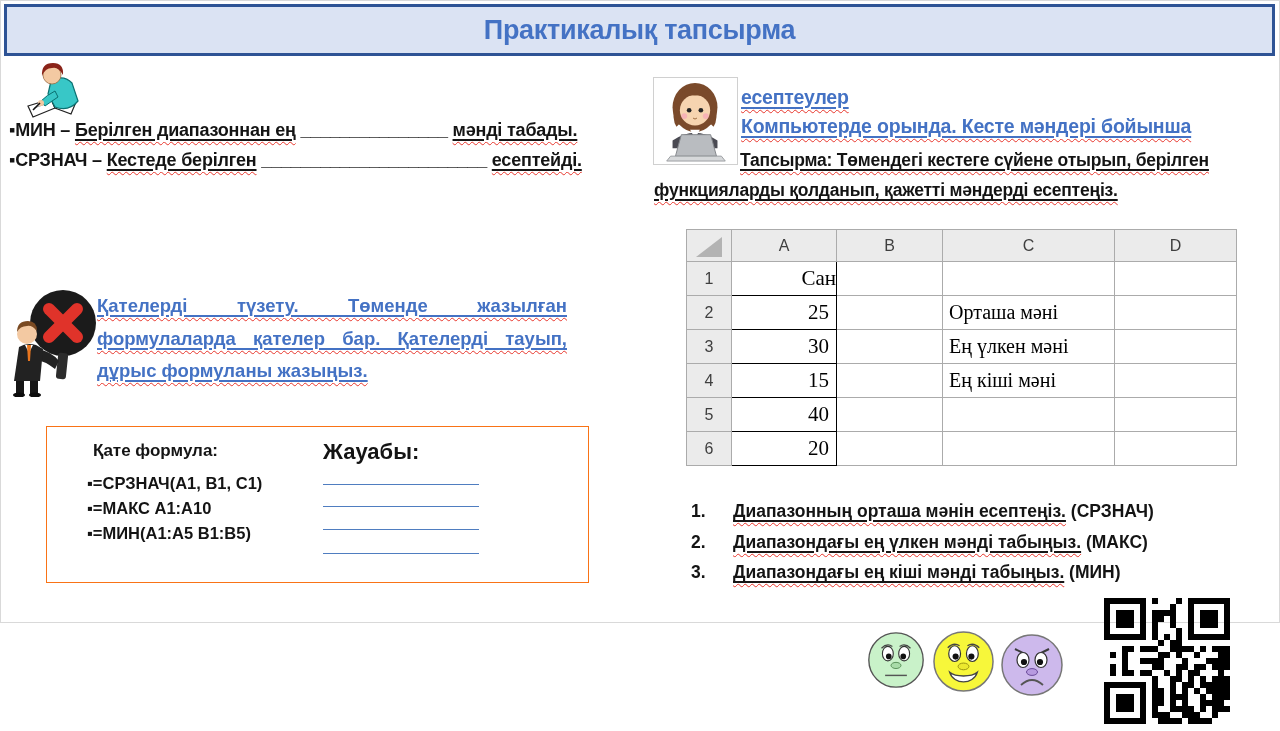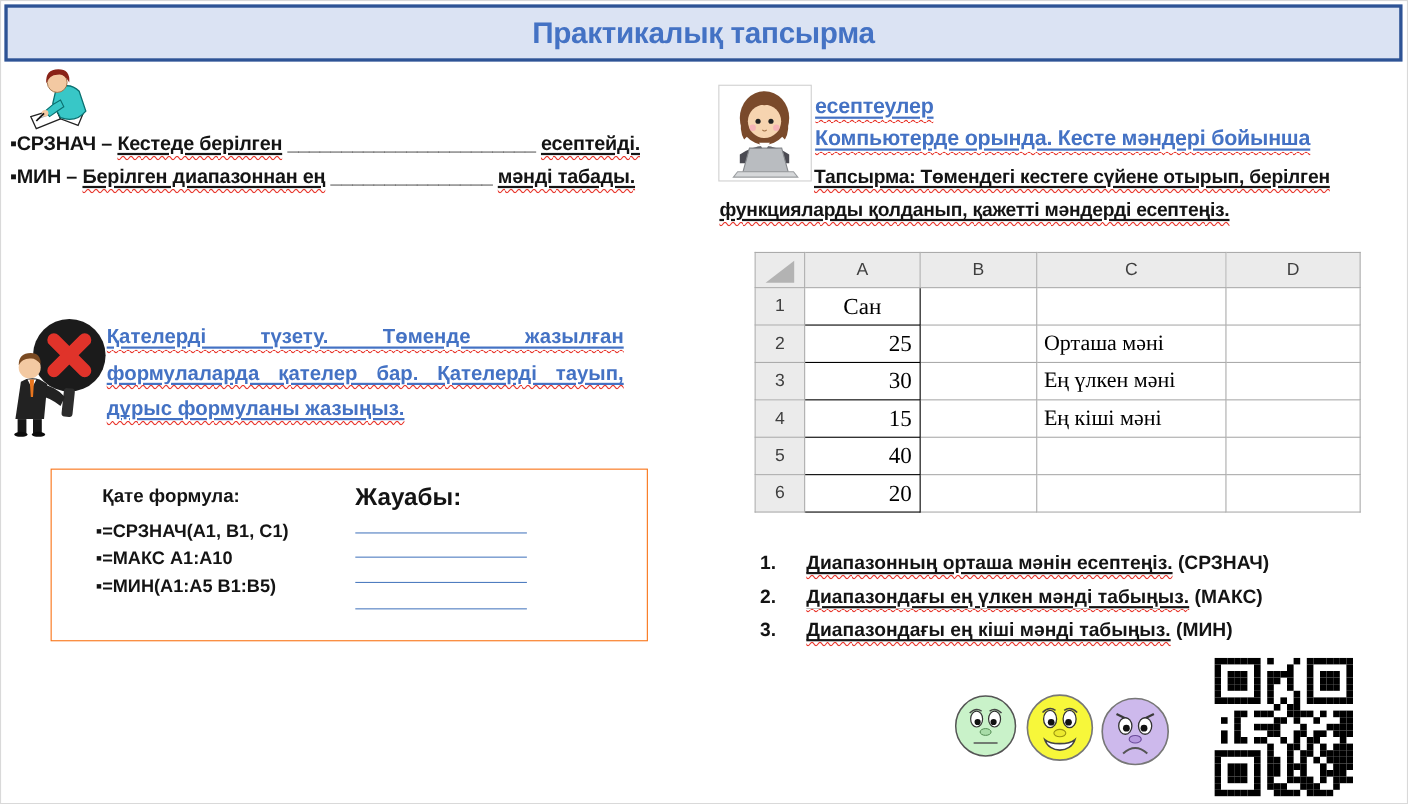--- a/index.html
+++ b/index.html
@@ -1,18 +1,18 @@
 <!DOCTYPE html>
 <html><head>
 <meta charset="utf-8">
 <style>
   * { margin:0; padding:0; box-sizing:border-box; }
   html,body { width:1280px; height:731px; background:#fff; }
   body { font-family:"Liberation Sans", sans-serif; position:relative; overflow:hidden; }
-  .page { position:absolute; left:0; top:0; width:1280px; height:731px; background:#fff; border:1px solid #d9d9d9; }
+  .page { position:absolute; left:0; top:0; width:1280px; height:623px; background:#fff; border:1px solid #d9d9d9; }
 
   
   .header-bar { position:absolute; left:3px; top:3px; width:1271px; height:52px;
     background:#dbe3f3; border:3px solid #2e5395; display:flex; align-items:center; justify-content:center; }
   .header-bar h1 { font-size:27px; font-weight:bold; color:#4472c4; letter-spacing:-0.3px; }
 
   
   .wv { text-decoration-line:underline; text-decoration-style:wavy; text-decoration-color:#e8362c; text-decoration-thickness:1px; text-underline-offset:5px; }
   .u-black { text-decoration-line:underline; text-decoration-style:solid; text-decoration-color:#161616; text-decoration-thickness:1.5px; text-underline-offset:3px; }
   .u-blue  { text-decoration-line:underline; text-decoration-style:solid; text-decoration-color:#4472c4; text-decoration-thickness:1.5px; text-underline-offset:3px; }
@@ -43,21 +43,21 @@
   .rtask { position:absolute; left:653px; top:144px; width:628px; font-size:17.5px; line-height:30px; text-indent:86px; letter-spacing:-0.2px; }
 
   
   .sheet { position:absolute; left:685px; top:228px; }
   table.xl { border-collapse:collapse; table-layout:fixed; }
   table.xl td { border:1px solid #ababab; overflow:hidden; }
   table.xl .hdr { background:#ebebeb; font-size:16px; color:#3f3f3f; text-align:center; height:32px; font-family:"Liberation Sans",sans-serif; }
   table.xl .rnum { background:#ebebeb; font-size:16px; color:#3f3f3f; text-align:center; }
   table.xl tr.datarow { height:34px; }
   table.xl td.acell { border:1.5px solid #000; font-family:"Liberation Serif",serif; font-size:21px; text-align:right; padding-right:7px; color:#000; }
-  table.xl td.acell.center { text-align:center; padding-right:0;margin-top:36px; }
+  table.xl td.acell.center { padding-right:0;margin-top:36px; }
   table.xl td.ccell { font-family:"Liberation Serif",serif; font-size:20px; text-align:left; padding-left:6px; color:#000; }
   .corner-tri { width:0; height:0; border-left:26px solid transparent; border-bottom:20px solid #b3b3b3; margin:5px auto 2px auto; }
 
   
   .tasks { position:absolute; left:690px; top:495px; width:580px; font-size:17.5px; line-height:30.5px; }
   .tasks .titem { display:flex; }
   .tasks .tnum { width:42px; flex:none; }
 
   
   .emoji { position:absolute; }
@@ -80,30 +80,30 @@
     <path d="M26,20 Q38,13 47,22 L53,40 Q44,51 30,46 L23,33 Z" fill="#38c7c7" stroke="#0a7070" stroke-width="1.2"></path>
     <circle cx="27" cy="14" r="9" fill="#f3c9a2" stroke="#9c6b40" stroke-width="0.8"></circle>
     <path d="M17,15 Q16,2 28,2 Q39,2 38,14 Q33,5 27,7 Q20,7 17,15 Z" fill="#8a2318"></path>
     <path d="M30,30 Q22,34 16,40 L20,45 Q27,40 33,36 Z" fill="#38c7c7" stroke="#0a7070" stroke-width="1"></path>
     <circle cx="16" cy="42" r="3" fill="#f3c9a2"></circle>
     <line x1="15" y1="42" x2="8" y2="49" stroke="#111" stroke-width="1.6"></line>
   </svg>
 
   <div class="defs blk">
     <div class="row">
+      <span>▪</span><span>МИН –</span>
+      <span class="u-black"><span class="wv">Берілген диапазоннан ең</span></span>
+      <span>_______________</span>
+      <span class="u-black"><span class="wv">мәнді табады.</span></span>
+    </div>
+    <div class="row">
       <span>▪</span><span>СРЗНАЧ –</span>
       <span class="u-black"><span class="wv">Кестеде берілген</span></span>
       <span>_______________________</span>
       <span class="u-black"><span class="wv">есептейді.</span></span>
-    </div>
-    <div class="row">
-      <span>▪</span><span>МИН –</span>
-      <span class="u-black"><span class="wv">Берілген диапазоннан ең</span></span>
-      <span>_______________</span>
-      <span class="u-black"><span class="wv">мәнді табады.</span></span>
     </div>
   </div>
 
   <svg class="xman-icon" viewBox="0 0 92 112" xmlns="http://www.w3.org/2000/svg">
     <circle cx="56" cy="38" r="33" fill="#1b1b1b"></circle>
     <line x1="42" y1="24" x2="70" y2="52" stroke="#e0332a" stroke-width="12" stroke-linecap="round"></line>
     <line x1="70" y1="24" x2="42" y2="52" stroke="#e0332a" stroke-width="12" stroke-linecap="round"></line>
     <rect x="50" y="68" width="10" height="26" rx="3" fill="#2c2c2c" transform="rotate(6 55 81)"></rect>
     <path d="M30,64 Q44,66 52,76 L48,84 Q38,76 27,74 Z" fill="#222"></path>
     <circle cx="20" cy="49" r="10" fill="#f3c9a2"></circle>

